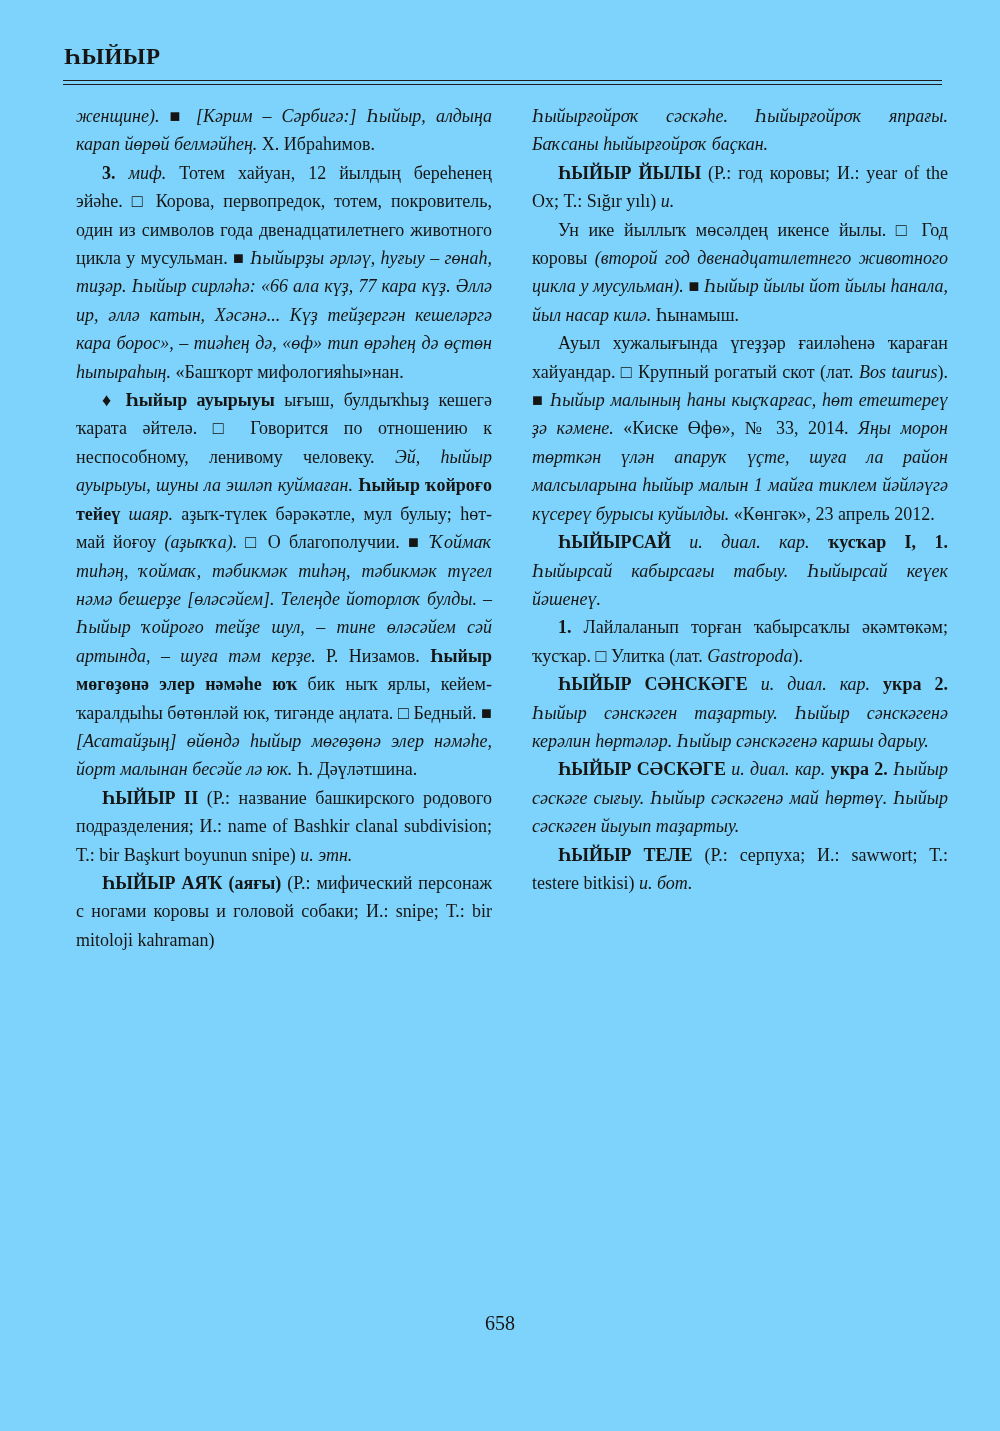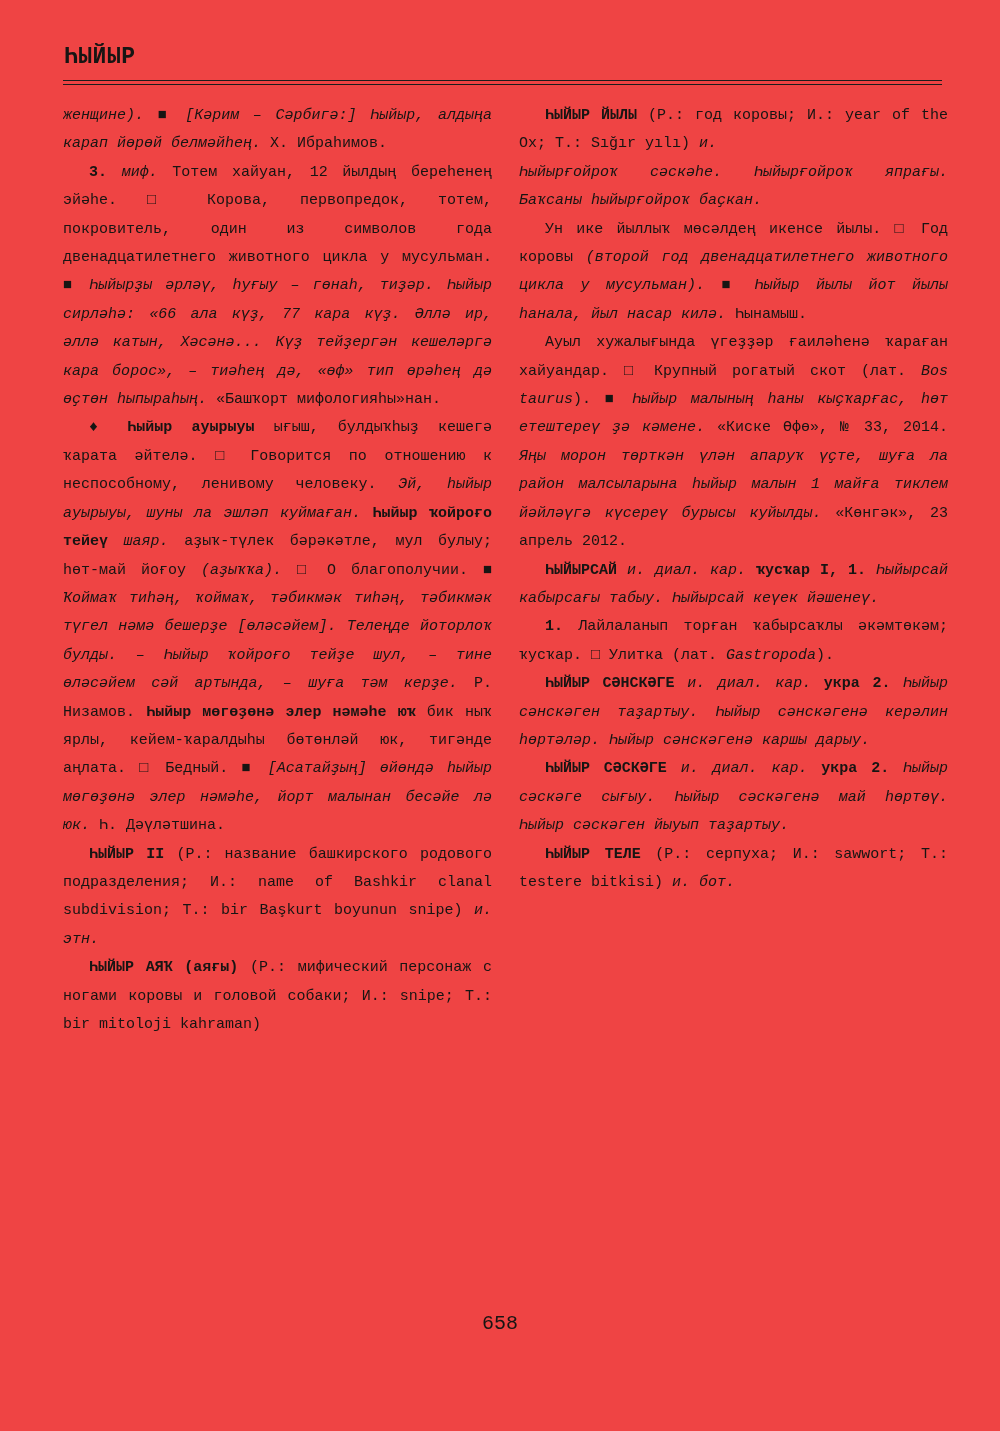--- a/index.html
+++ b/index.html
@@ -1,23 +1,23 @@
 <!DOCTYPE html>
 <html lang="ba"><head>
 <meta charset="utf-8">
 <style>
   html, body { margin: 0; padding: 0; background: #e8e8e8; }
   .page {
     position: relative;
     width: 1000px;
     height: 1431px;
     margin: 0 auto;
-    background: #ef4444;
+    background: #7dd3fc;
     color: #171513;
-    font-family: Liberation Mono, monospace;
+    font-family: Liberation Serif, serif;
     overflow: hidden;
   }
   .running-head {
     position: absolute;
     left: 64px;
     top: 44px;
     font-size: 23px;
     font-weight: bold;
     letter-spacing: 0.5px;
   }
@@ -35,23 +35,24 @@
     left: 63px;
     top: 102px;
     width: 885px;
     height: 1198px;
     display: flex;
     gap: 27px;
     overflow: hidden;
   }
   .column {
     width: 429px;
-    font-size: 15px;
+    font-size: 18px;
     line-height: 28.4px;
     text-align: justify;
+    margin-left: 13px;
   }
   .column p.para { margin: 0; }
   .column p.para.indent { text-indent: 26px; }
   .seg.normal { font-style: normal; font-weight: normal; }
   .seg.italic { font-style: italic; }
   .seg.bold   { font-weight: bold; }
   .page-number {
     position: absolute;
     left: 0;
     top: 1312px;
@@ -69,22 +70,22 @@
 
   <div class="columns">
     <div class="column">
         <p class="para"><span class="seg italic">женщине). </span><span class="seg normal">■ </span><span class="seg italic">[Кәрим – Сәрбигә:] Һыйыр, алдыңа карап йөрөй белмәйһең. </span><span class="seg normal">Х. Ибраһимов.</span></p>
         <p class="para indent"><span class="seg bold">3. </span><span class="seg italic">миф. </span><span class="seg normal">Тотем хайуан, 12 йылдың береһенең эйәһе. □ Корова, первопредок, тотем, покровитель, один из символов года двенадцатилетнего животного цикла у мусульман. ■ </span><span class="seg italic">Һыйырҙы әрләү, һуғыу – гөнаһ, тиҙәр. Һыйыр сирләһә: «66 ала күҙ, 77 кара күҙ. Әллә ир, әллә катын, Хәсәнә... Күҙ тейҙергән кешеләргә кара борос», – тиәһең дә, «өф» тип өрәһең дә өҫтөн һыпыраһың. </span><span class="seg normal">«Башҡорт мифологияһы»нан.</span></p>
         <p class="para indent"><span class="seg normal">♦ </span><span class="seg bold">Һыйыр ауырыуы </span><span class="seg normal">ығыш, булдыҡһыҙ кешегә ҡарата әйтелә. □ Говорится по отношению к неспособному, ленивому человеку. </span><span class="seg italic">Эй, һыйыр ауырыуы, шуны ла эшләп куймаған. </span><span class="seg bold">Һыйыр ҡойроғо тейеү </span><span class="seg italic">шаяр. </span><span class="seg normal">аҙыҡ-түлек бәрәкәтле, мул булыу; һөт-май йоғоу </span><span class="seg italic">(аҙыҡҡа). </span><span class="seg normal">□ О благополучии. ■ </span><span class="seg italic">Ҡоймаҡ тиһәң, ҡоймаҡ, тәбикмәк тиһәң, тәбикмәк түгел нәмә бешерҙе [өләсәйем]. Телеңде йоторлоҡ булды. – Һыйыр ҡойроғо тейҙе шул, – тине өләсәйем сәй артында, – шуға тәм керҙе. </span><span class="seg normal">Р. Низамов. </span><span class="seg bold">Һыйыр мөгөҙөнә элер нәмәһе юҡ </span><span class="seg normal">бик ныҡ ярлы, кейем-ҡаралдыһы бөтөнләй юк, тигәнде аңлата. □ Бедный. ■ </span><span class="seg italic">[Асатайҙың] өйөндә һыйыр мөгөҙөнә элер нәмәһе, йорт малынан бесәйе лә юк. </span><span class="seg normal">Һ. Дәүләтшина.</span></p>
         <p class="para indent"><span class="seg bold">ҺЫЙЫР II </span><span class="seg normal">(Р.: название башкирского родового подразделения; И.: name of Bashkir clanal subdivision; Т.: bir Başkurt boyunun snipe) </span><span class="seg italic">и. этн.</span></p>
         <p class="para indent"><span class="seg bold">ҺЫЙЫР АЯҠ (аяғы) </span><span class="seg normal">(Р.: мифический персонаж с ногами коровы и головой собаки; И.: snipe; Т.: bir mitoloji kahraman) </span></p>
       </div>
     <div class="column">
+        <p class="para"><span class="seg italic">Һыйырғойроҡ сәскәһе. Һыйырғойроҡ япрағы. Баҡсаны һыйырғойроҡ баҫкан.</span></p>
         <p class="para indent"><span class="seg bold">ҺЫЙЫР ЙЫЛЫ </span><span class="seg normal">(Р.: год коровы; И.: year of the Ox; Т.: Sığır yılı) </span><span class="seg italic">и.</span></p>
-        <p class="para"><span class="seg italic">Һыйырғойроҡ сәскәһе. Һыйырғойроҡ япрағы. Баҡсаны һыйырғойроҡ баҫкан.</span></p>
         <p class="para indent"><span class="seg normal">Ун ике йыллыҡ мөсәлдең икенсе йылы. □ Год коровы </span><span class="seg italic">(второй год двенадцатилетнего животного цикла у мусульман). </span><span class="seg normal">■ </span><span class="seg italic">Һыйыр йылы йот йылы һанала, йыл насар килә. </span><span class="seg normal">Һынамыш.</span></p>
         <p class="para indent"><span class="seg normal">Ауыл хужалығында үгеҙҙәр ғаиләһенә ҡараған хайуандар. □ Крупный рогатый скот (лат. </span><span class="seg italic">Bos taurus</span><span class="seg normal">). ■ </span><span class="seg italic">Һыйыр малының һаны кыҫҡарғас, һөт етештереү ҙә кәмене. </span><span class="seg normal">«Киске Өфө», № 33, 2014. </span><span class="seg italic">Яңы морон төрткән үлән апаруҡ үҫте, шуға ла район малсыларына һыйыр малын 1 майға тиклем йәйләүгә күсереү бурысы куйылды. </span><span class="seg normal">«Көнгәк», 23 апрель 2012.</span></p>
         <p class="para indent"><span class="seg bold">ҺЫЙЫРСАЙ </span><span class="seg italic">и. диал. кар. </span><span class="seg bold">ҡусҡар I, 1. </span><span class="seg italic">Һыйырсай кабырсағы табыу. Һыйырсай кеүек йәшенеү.</span></p>
         <p class="para indent"><span class="seg bold">1. </span><span class="seg normal">Лайлаланып торған ҡабырсаҡлы әкәмтөкәм; ҡусҡар. □ Улитка (лат. </span><span class="seg italic">Gastropoda</span><span class="seg normal">).</span></p>
         <p class="para indent"><span class="seg bold">ҺЫЙЫР СӘНСКӘГЕ </span><span class="seg italic">и. диал. кар. </span><span class="seg bold">укра 2. </span><span class="seg italic">Һыйыр сәнскәген таҙартыу. Һыйыр сәнскәгенә керәлин һөртәләр. Һыйыр сәнскәгенә каршы дарыу.</span></p>
         <p class="para indent"><span class="seg bold">ҺЫЙЫР СӘСКӘГЕ </span><span class="seg italic">и. диал. кар. </span><span class="seg bold">укра 2. </span><span class="seg italic">Һыйыр сәскәге сығыу. Һыйыр сәскәгенә май һөртөү. Һыйыр сәскәген йыуып таҙартыу.</span></p>
         <p class="para indent"><span class="seg bold">ҺЫЙЫР ТЕЛЕ </span><span class="seg normal">(Р.: серпуха; И.: sawwort; Т.: testere bitkisi) </span><span class="seg italic">и. бот.</span></p>
       </div>
   </div>
 

